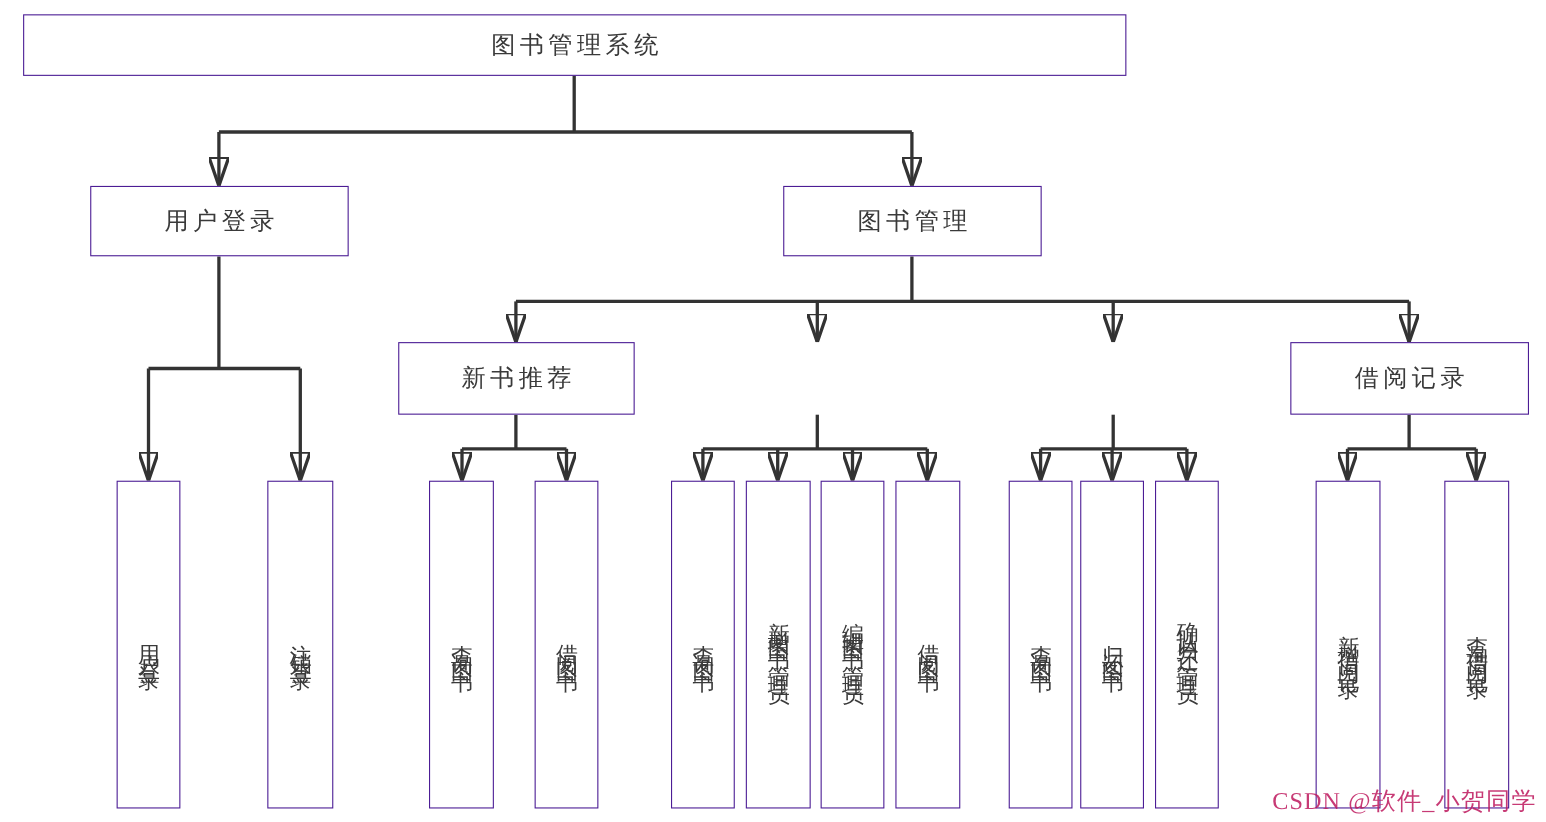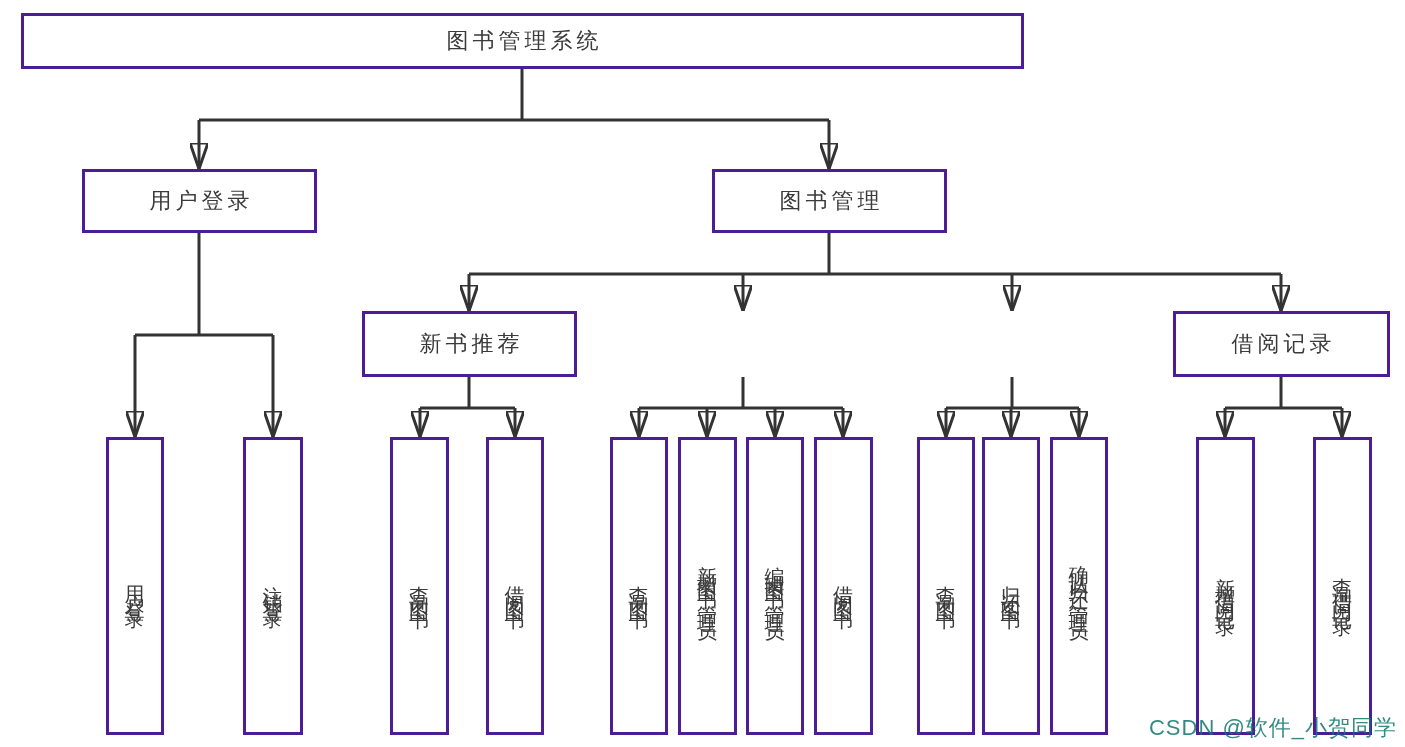--- a/index.html
+++ b/index.html
@@ -23,21 +23,21 @@
     pointer-events: none;
   }
   .connectors path, .connectors line {
     stroke: #333333;
     stroke-width: 3;
     fill: none;
   }
   .node {
     position: absolute;
     box-sizing: border-box;
-    border: 3px solid #4c1d95;
+    border: 1px solid #4c1d95;
     background: #ffffff;
     color: #3a3a3a;
     display: flex;
     align-items: center;
     justify-content: center;
     text-align: center;
   }
   .node.h {
     font-size: 22px;
     letter-spacing: 4px;
@@ -49,25 +49,26 @@
     font-size: 20px;
     letter-spacing: 8px;
     line-height: 1;
     white-space: nowrap;
   }
   .watermark {
     position: absolute;
     right: 8px;
     bottom: 4px;
     font-size: 22px;
-    color: #0f766e;
+    color: #be185d;
     opacity: 0.85;
     letter-spacing: 1px;
     white-space: nowrap;
     z-index: 5;
+    font-family: Liberation Serif, serif;
   }
 </style>
 </head>
 <body>
 
 <div class="stage">
 
   <svg class="connectors" viewBox="0 0 1405 747" xmlns="http://www.w3.org/2000/svg">
     <defs>
       <marker id="arrow" markerUnits="userSpaceOnUse" markerWidth="26" markerHeight="18" refX="26" refY="9" orient="auto">

